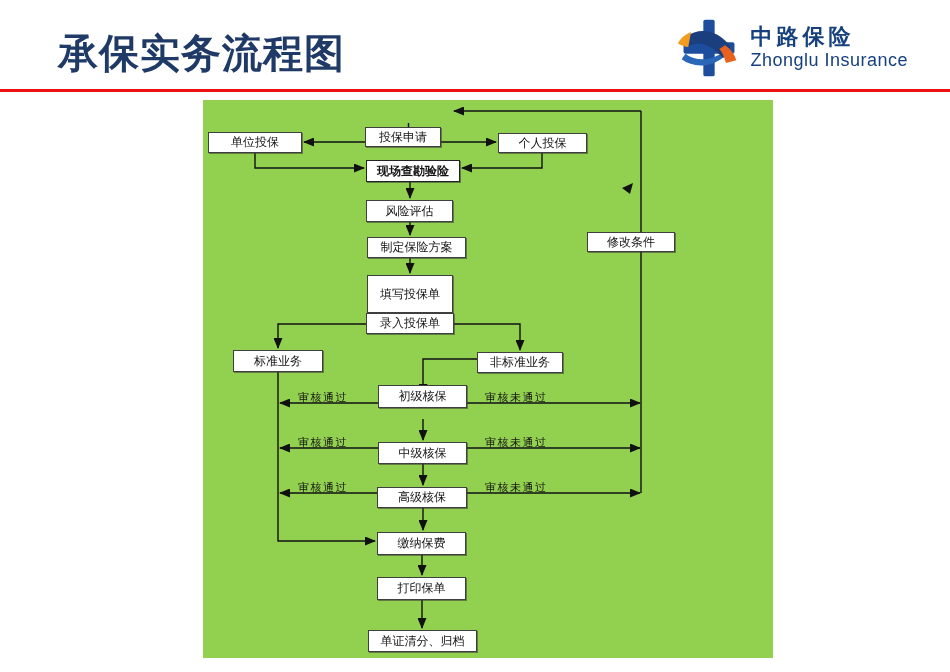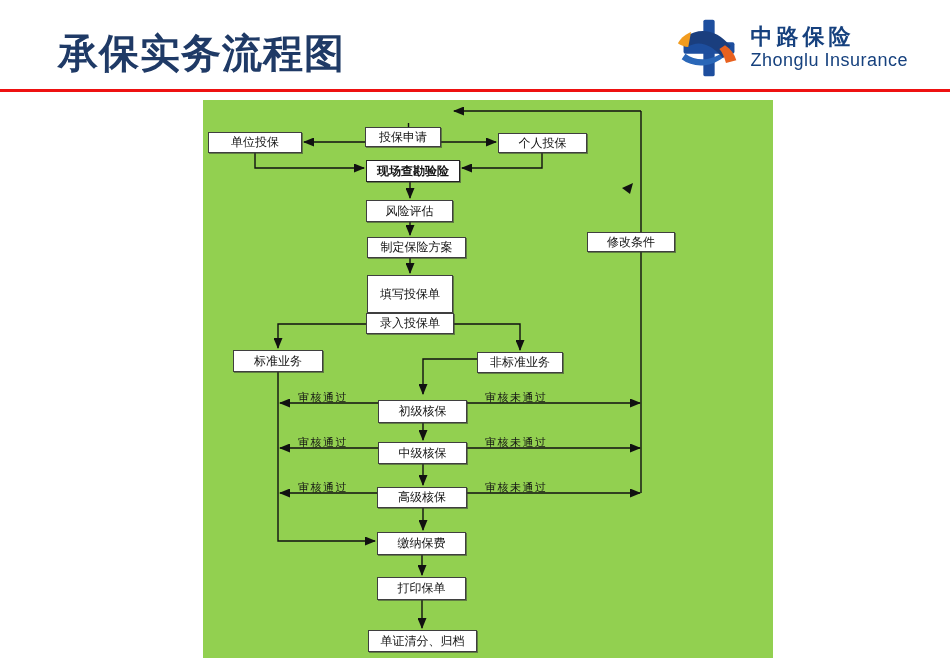--- a/index.html
+++ b/index.html
@@ -95,21 +95,21 @@
     <div class="node" style="left:162px;top:3px;width:76px;height:20px;margin-top:24px;">投保申请</div>
     <div class="node" style="left:5px;top:32px;width:94px;height:21px;font-family:Liberation Serif, serif;">单位投保</div>
     <div class="node" style="left:295px;top:33px;width:89px;height:20px;">个人投保</div>
     <div class="node bold" style="left:163px;top:60px;width:94px;height:22px;">现场查勘验险</div>
     <div class="node" style="left:163px;top:100px;width:87px;height:22px;">风险评估</div>
     <div class="node" style="left:164px;top:137px;width:99px;height:21px;">制定保险方案</div>
     <div class="node" style="left:164px;top:175px;width:86px;height:38px;">填写投保单</div>
     <div class="node" style="left:163px;top:213px;width:88px;height:21px;">录入投保单</div>
     <div class="node" style="left:30px;top:250px;width:90px;height:22px;">标准业务</div>
     <div class="node" style="left:274px;top:252px;width:86px;height:21px;">非标准业务</div>
-    <div class="node" style="left:175px;top:300px;width:89px;height:23px;">初级核保</div>
+    <div class="node" style="left:175px;top:285px;width:89px;height:23px;">初级核保</div>
     <div class="node" style="left:175px;top:342px;width:89px;height:22px;">中级核保</div>
     <div class="node" style="left:174px;top:387px;width:90px;height:21px;">高级核保</div>
     <div class="node" style="left:174px;top:432px;width:89px;height:23px;">缴纳保费</div>
     <div class="node" style="left:174px;top:477px;width:89px;height:23px;">打印保单</div>
     <div class="node" style="left:165px;top:530px;width:109px;height:22px;">单证清分、归档</div>
     <div class="node" style="left:384px;top:132px;width:88px;height:20px;">修改条件</div>
 
     <div class="edge-label" style="left:95px;top:290px;">审核通过</div>
     <div class="edge-label" style="left:95px;top:335px;">审核通过</div>
     <div class="edge-label" style="left:95px;top:380px;">审核通过</div>

